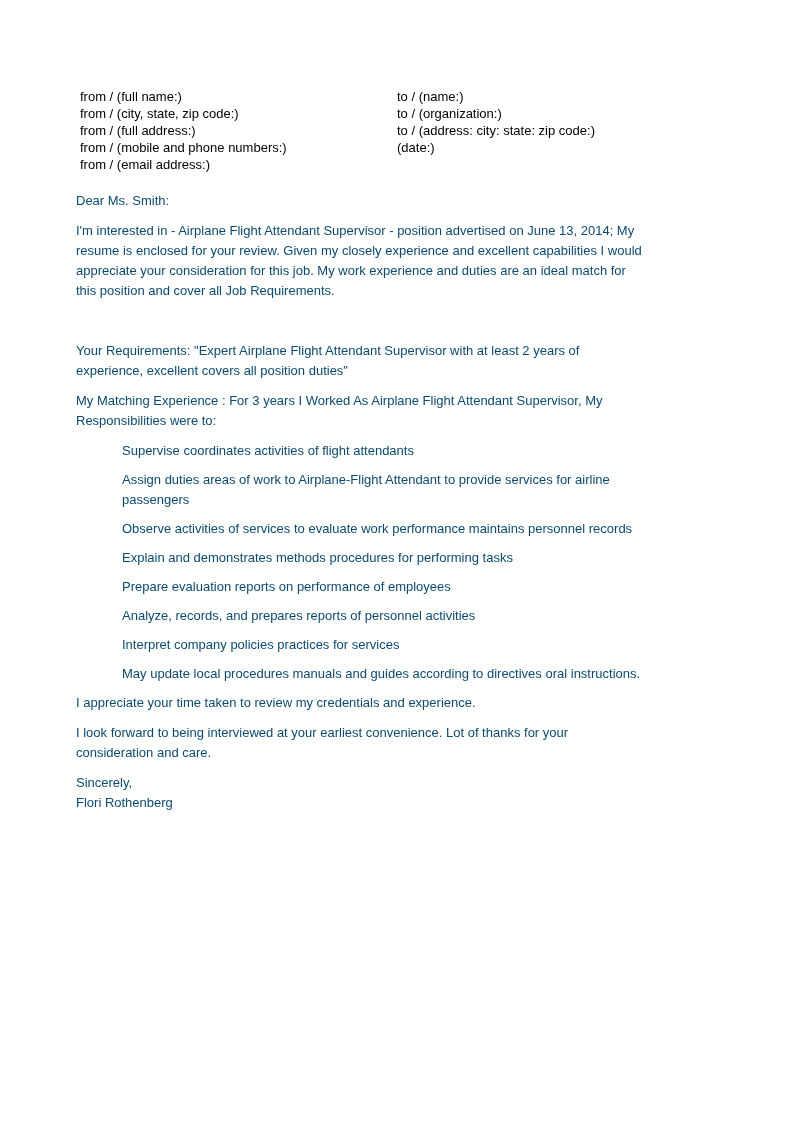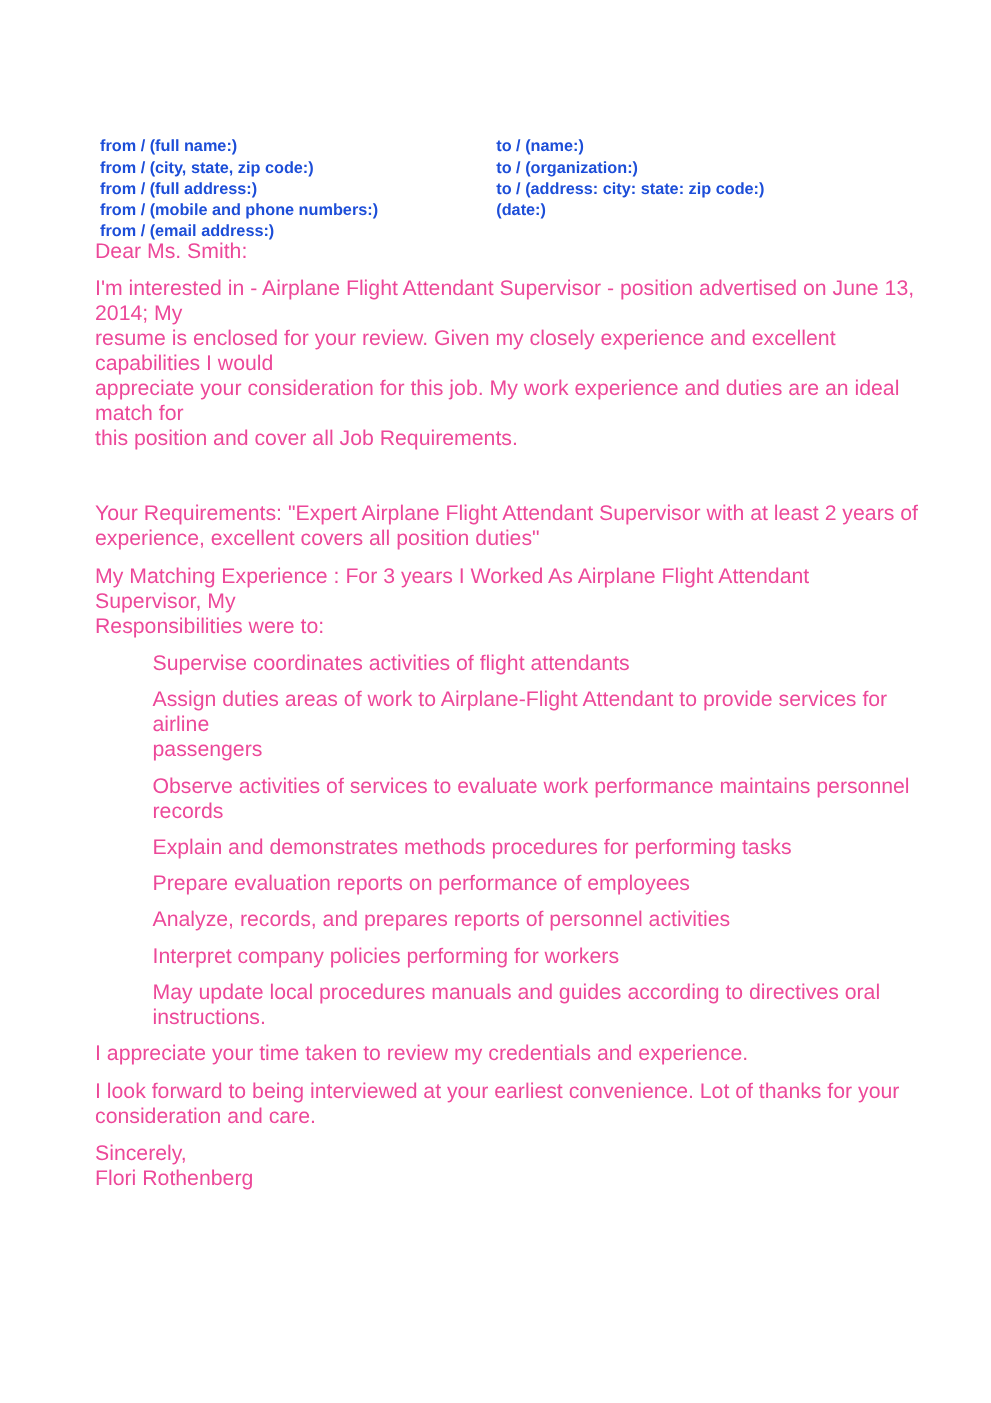--- a/index.html
+++ b/index.html
@@ -11,39 +11,38 @@
     position: relative;
     width: 793px;
     height: 1122px;
     background: #ffffff;
     overflow: hidden;
     font-family: "Liberation Sans", sans-serif;
   }
   
   .letter-header {
     position: absolute;
-    top: 108px;
+    top: 88px;
     left: 80px;
     display: flex;
-    color: #1d4ed8;
+    color: #000000;
     font-size: 13px;
     line-height: 17px;
-    font-weight: bold;
   }
   .header-col.from-col { width: 317px; }
   .header-col.to-col   { width: 300px; }
   .h-line { white-space: pre; }
   
   .letter-body {
     position: absolute;
     top: 191px;
     left: 76px;
     width: 660px;
-    color: #ec4899;
-    font-size: 17px;
+    color: #0c4a6e;
+    font-size: 13px;
     line-height: 20px;
   }
   .letter-body p {
     margin: 0 0 10px 0;
     white-space: pre-wrap;
   }
   p.blank-par { min-height: 20px; }
   .responsibilities p {
     margin: 0 0 9px 0;
     padding-left: 46px;
@@ -88,21 +87,21 @@
 Responsibilities were to:</p>
 
     <div class="responsibilities">
       <p>Supervise coordinates activities of flight attendants</p>
       <p>Assign duties areas of work to Airplane-Flight Attendant to provide services for airline
 passengers</p>
       <p>Observe activities of services to evaluate work performance maintains personnel records</p>
       <p>Explain and demonstrates methods procedures for performing tasks</p>
       <p>Prepare evaluation reports on performance of employees</p>
       <p>Analyze, records, and prepares reports of personnel activities</p>
-      <p>Interpret company policies performing for workers</p>
+      <p>Interpret company policies practices for services</p>
       <p>May update local procedures manuals and guides according to directives oral instructions.</p>
     </div>
 
     <p>I appreciate your time taken to review my credentials and experience.</p>
 
     <p>I look forward to being interviewed at your earliest convenience. Lot of thanks for your
 consideration and care.</p>
 
     <div class="signoff-block">
       <div>Sincerely,</div>

